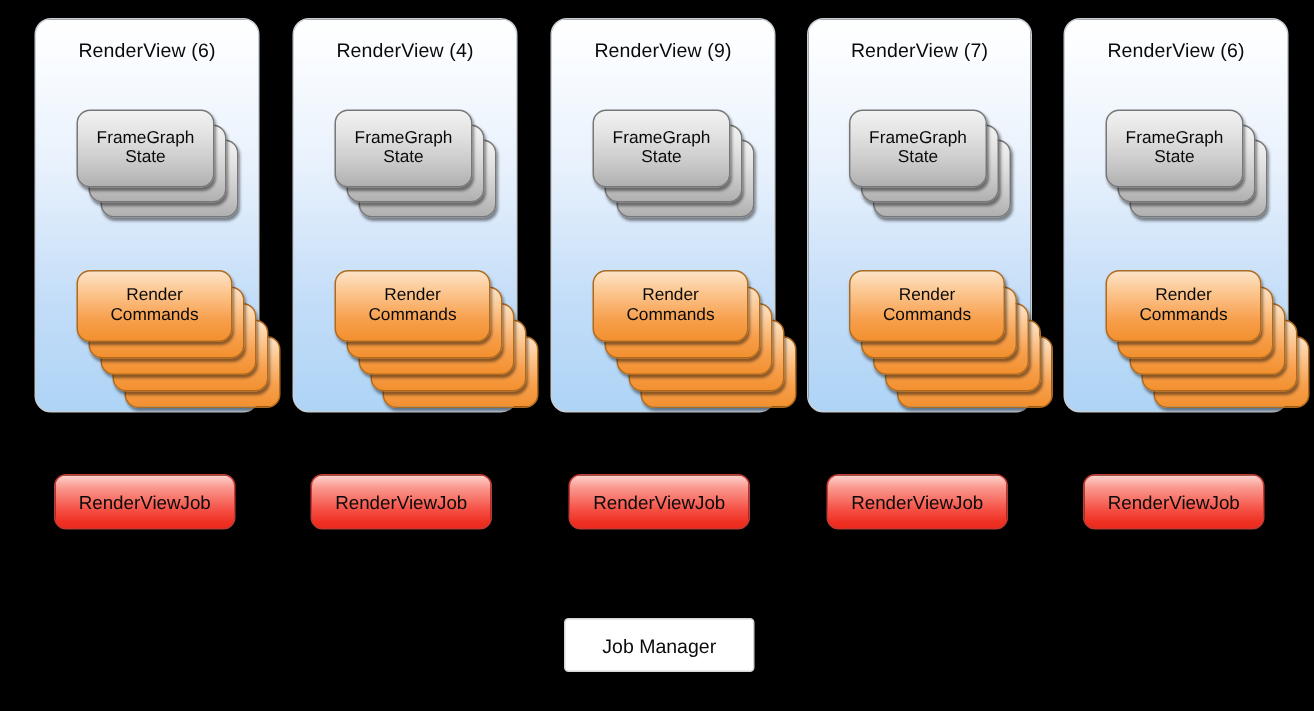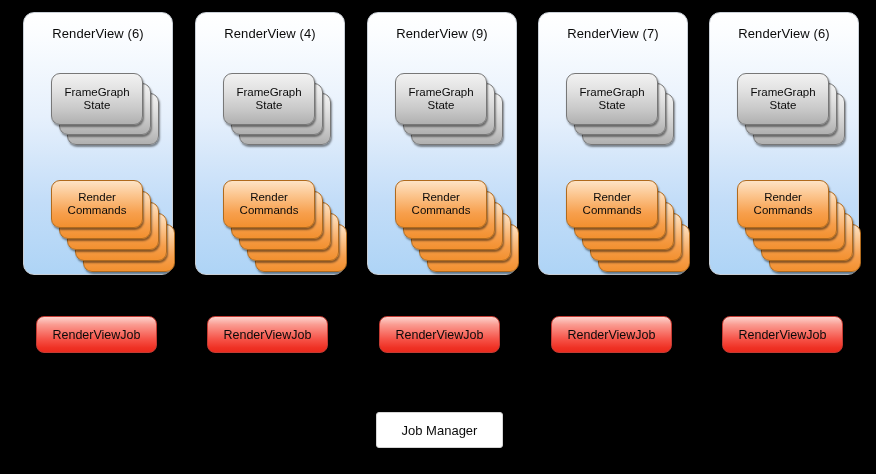--- a/index.html
+++ b/index.html
@@ -83,21 +83,21 @@
   .fg-stack .card {
     width: 92px;
     height: 52px;
     background: linear-gradient(to bottom, #f2f2f2 0%, #e3e3e3 30%, #c9c9c9 70%, #b0b0b0 100%);
     border-color: #777777;
   }
 
   
   .rc-stack { left: 27px; top: 155px; width: 115px; height: 95px; }
   .rc-stack .card {
-    width: 92px;
+    width: 104px;
     height: 48px;
     background: linear-gradient(to bottom, #fde3c6 0%, #fcc893 28%, #f79f4c 70%, #f2902f 100%);
     border-color: #b06a1d;
     padding-left: 20px;
   }
 
   
   .job-btn {
     position: absolute;
     top: 316px;

